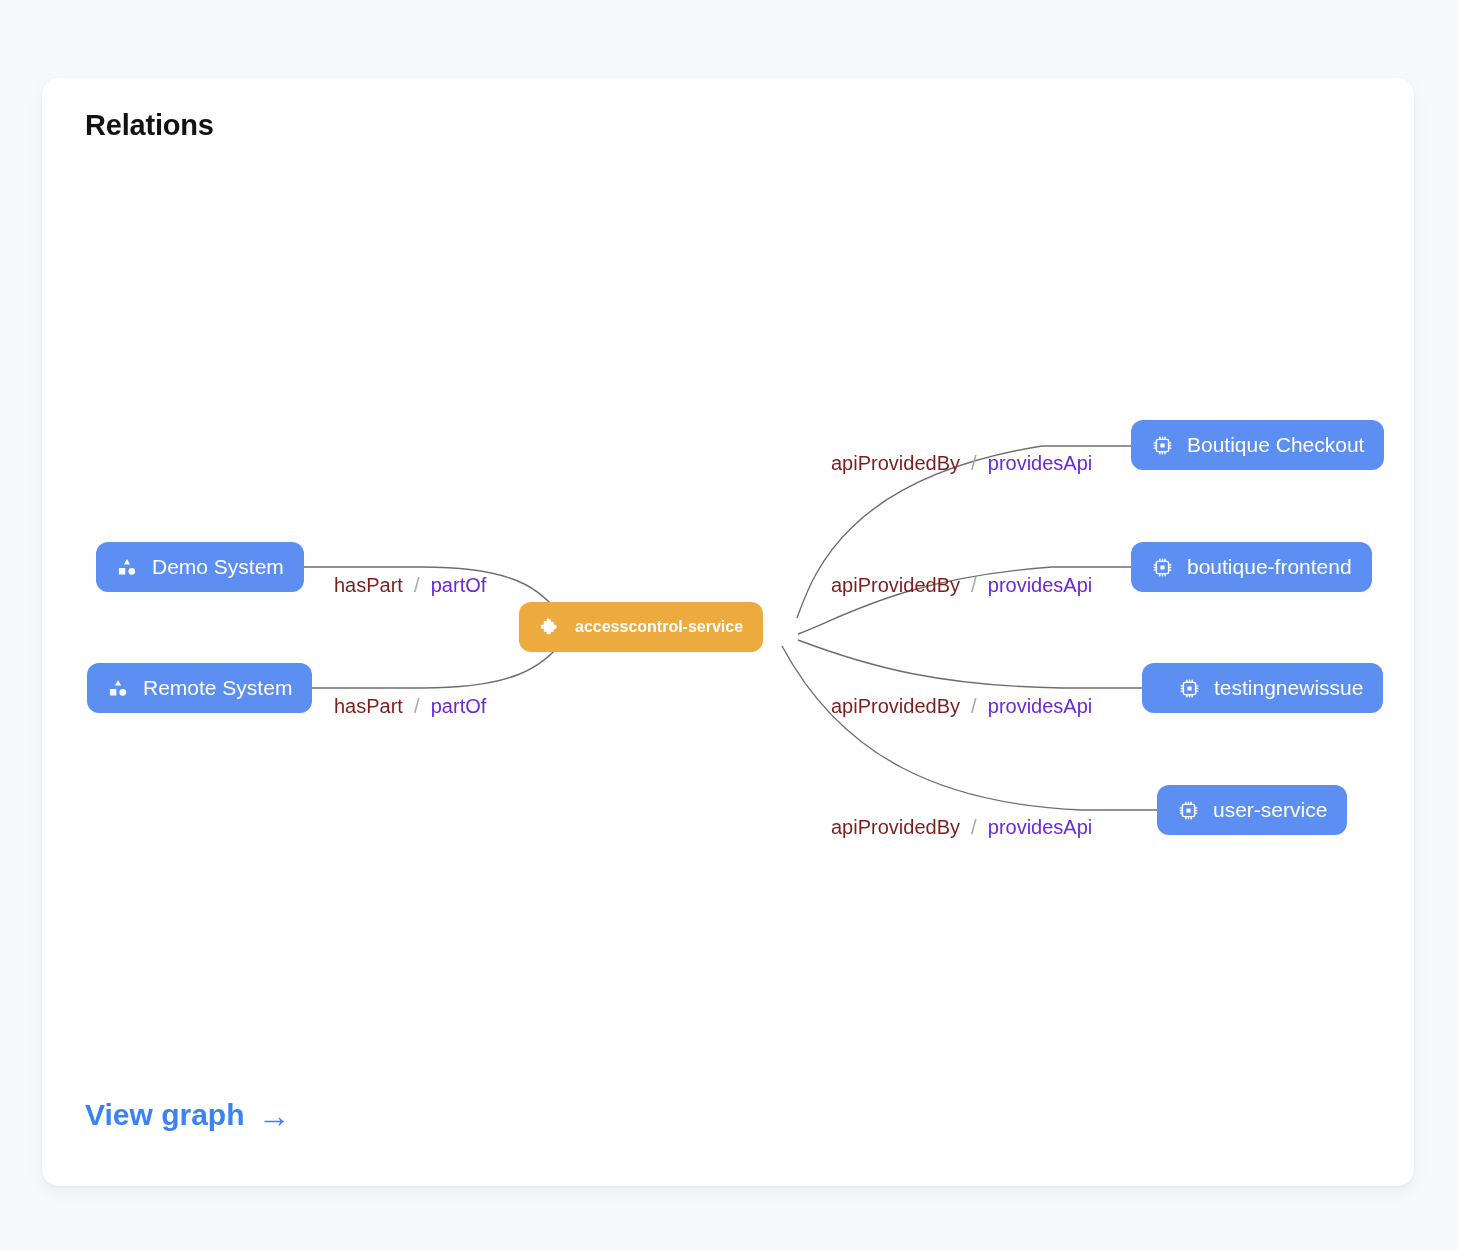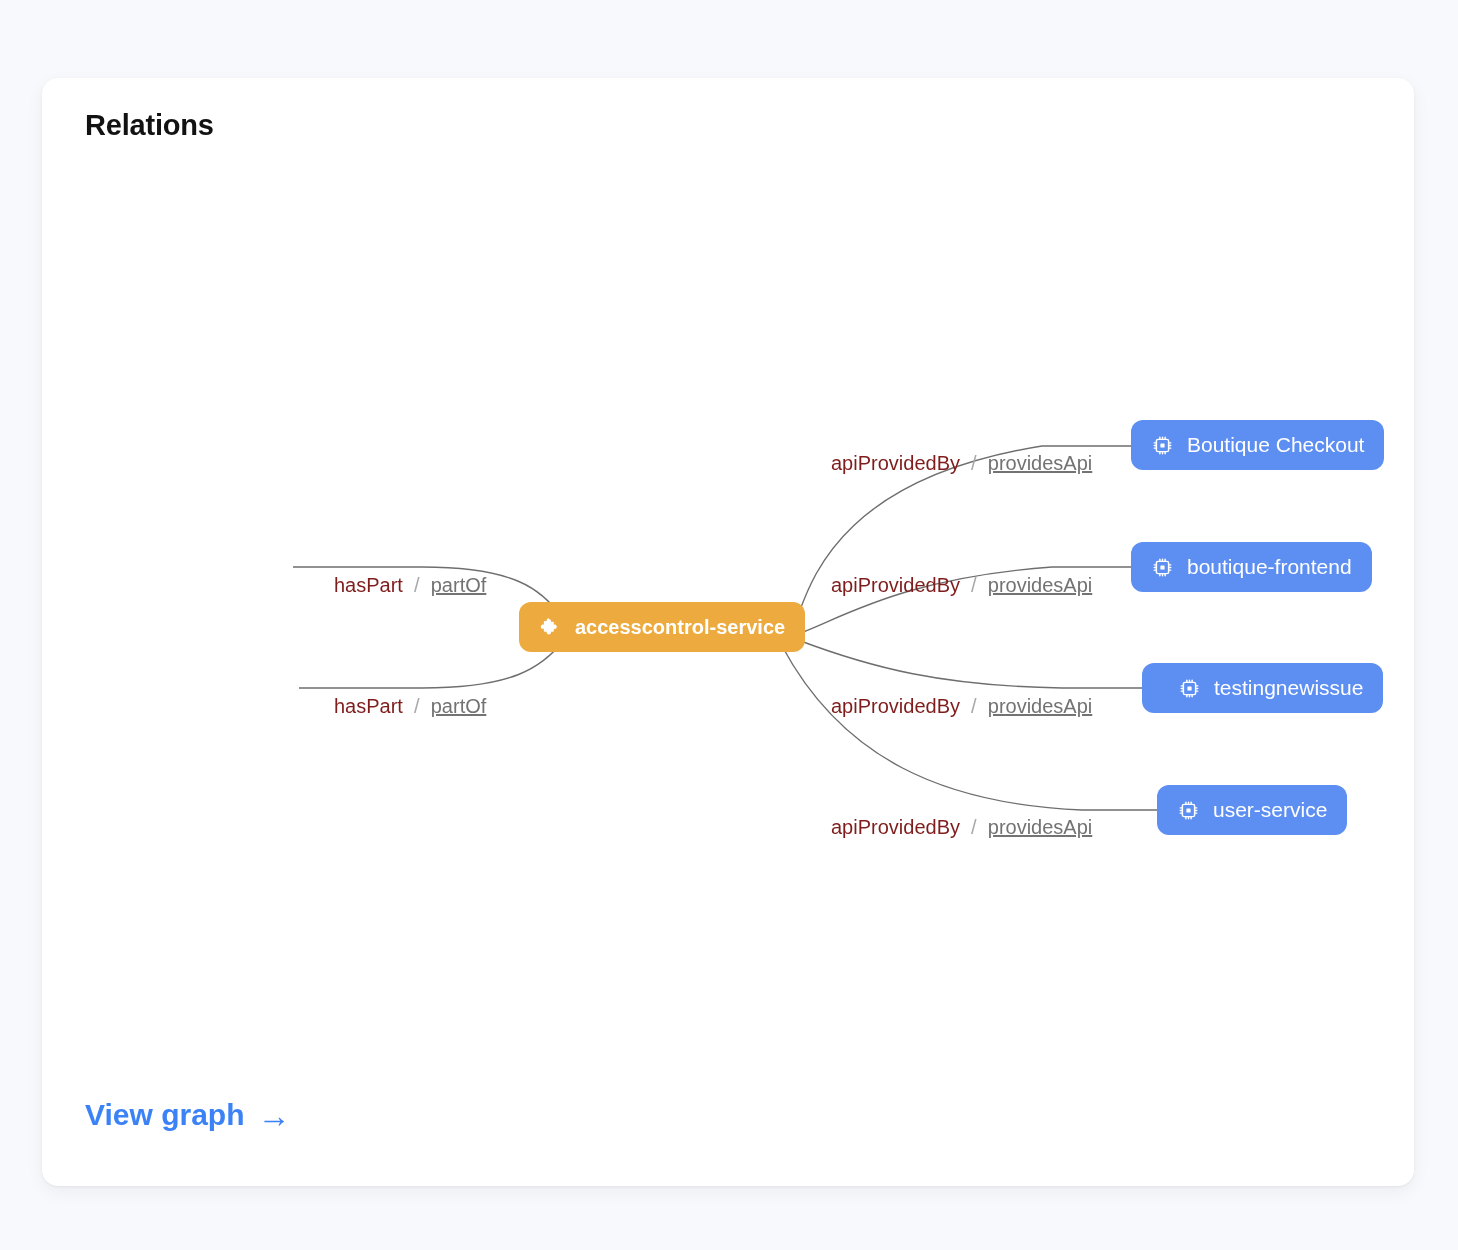--- a/index.html
+++ b/index.html
@@ -68,30 +68,30 @@
     justify-content: center;
     width: 22px;
     height: 22px;
     margin-right: 14px;
     flex: 0 0 auto;
   }
   .node .nlabel {
     font-size: 21px;
     font-weight: 500;
   }
-  .node.orange .nlabel { font-weight: bold; font-size: 20px; }
+  .node.orange .nlabel { font-weight: bold; font-size: 16px; }
   .edge-label {
     position: absolute;
     font-size: 20px;
     white-space: nowrap;
     line-height: 1;
   }
   .edge-label .src { color: #7f1d1d; }
   .edge-label .sep { color: #a9a9a9; }
-  .edge-label .tgt { color: #737373; text-decoration: underline; }
+  .edge-label .tgt { color: #6d28d9; }
   .view-graph {
     position: absolute;
     left: 43px;
     top: 1020px;
     display: flex;
     align-items: center;
     gap: 13px;
     color: #3b82f6;
     font-size: 30px;
     font-weight: bold;
@@ -119,21 +119,41 @@
       <svg class="edges" viewBox="0 0 1372 1108" width="1372" height="1108">
 
         <path d="M 755 540 C 770 500 800 400 1000 368 L 1089 368" fill="none" stroke="#6e6e6e" stroke-width="1.4"></path>
         <path d="M 756 556 C 800 540 860 500 1010 489 L 1089 489" fill="none" stroke="#6e6e6e" stroke-width="1.4"></path>
         <path d="M 756 562 C 830 590 900 608 1020 610 L 1100 610" fill="none" stroke="#6e6e6e" stroke-width="1.4"></path>
         <path d="M 740 568 C 800 680 900 726 1040 732 L 1115 732" fill="none" stroke="#6e6e6e" stroke-width="1.4"></path>
         <path d="M 251 489 L 380 489 C 470 489 500 510 520 540" fill="none" stroke="#6e6e6e" stroke-width="1.4"></path>
         <path d="M 257 610 L 380 610 C 470 610 500 590 522 562" fill="none" stroke="#6e6e6e" stroke-width="1.4"></path>
       </svg>
 
-
+      <div class="node blue" style="left:54px; top:464px;">
+        <span class="nicon">
+          <svg viewBox="0 0 24 24" width="22" height="22" fill="#ffffff" aria-hidden="true">
+            <path d="M12 3.2 L15.4 9.2 H8.6 Z"></path>
+            <rect x="3.2" y="13.2" width="7" height="7" rx="0.6"></rect>
+            <circle cx="17.2" cy="16.7" r="3.7"></circle>
+          </svg>
+        </span>
+        <span class="nlabel">Demo System</span>
+      </div>
+
+      <div class="node blue" style="left:45px; top:585px;">
+        <span class="nicon">
+          <svg viewBox="0 0 24 24" width="22" height="22" fill="#ffffff" aria-hidden="true">
+            <path d="M12 3.2 L15.4 9.2 H8.6 Z"></path>
+            <rect x="3.2" y="13.2" width="7" height="7" rx="0.6"></rect>
+            <circle cx="17.2" cy="16.7" r="3.7"></circle>
+          </svg>
+        </span>
+        <span class="nlabel">Remote System</span>
+      </div>
 
       <div class="node orange" style="left:477px; top:524px;">
         <span class="nicon">
           <svg viewBox="0 0 24 24" width="21" height="21" fill="#ffffff" aria-hidden="true">
             <path d="M10.1 2.3c1.4 0 2.5 1 2.5 2.2 0 .4-.1.7-.3 1h2.6c.5 0 .9.4.9.9v2.5c.3-.2.7-.3 1.1-.3 1.3 0 2.3 1.1 2.3 2.5s-1 2.5-2.3 2.5c-.4 0-.8-.1-1.1-.3v2.6c0 .5-.4.9-.9.9h-2.6c.2.3.3.6.3 1 0 1.2-1.1 2.2-2.5 2.2s-2.5-1-2.5-2.2c0-.4.1-.7.3-1H5.3c-.5 0-.9-.4-.9-.9v-2.8c-.3.2-.7.4-1.2.4C1.9 13.5.9 12.4.9 11s1-2.5 2.3-2.5c.5 0 .9.1 1.2.4V5.4c0-.5.4-.9.9-.9h2.6c-.2-.3-.3-.6-.3-1 0-1.2 1.1-2.2 2.5-2.2z"></path>
           </svg>
         </span>
         <span class="nlabel">accesscontrol-service</span>
       </div>
 

